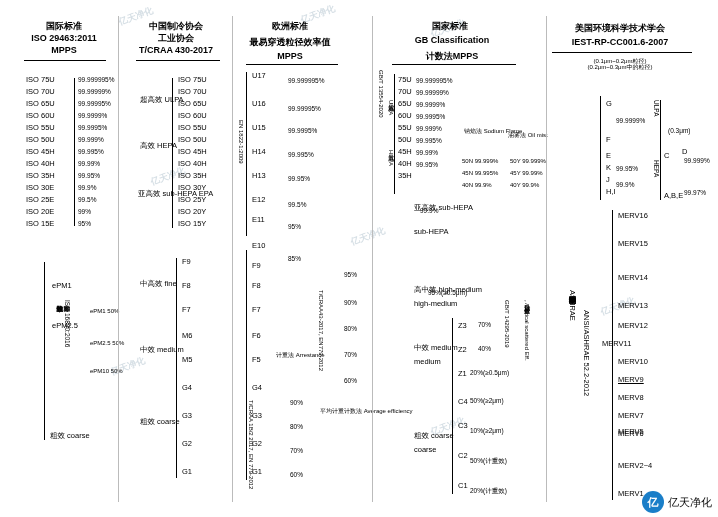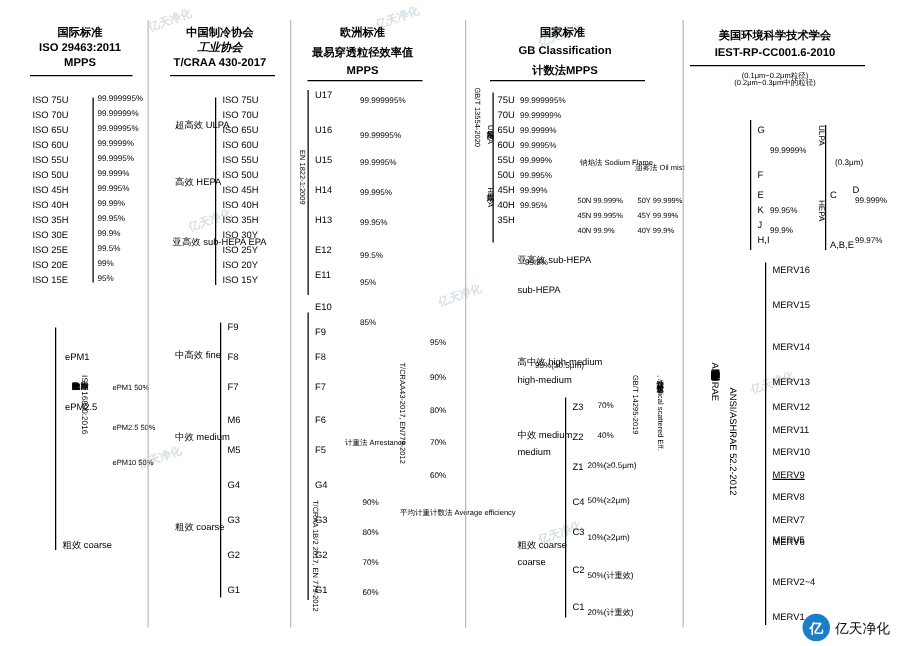--- a/index.html
+++ b/index.html
@@ -78,21 +78,21 @@
   <div class="t vrot xs" style="left:56px;top:300px;">国际标准ISO 16890:2016
 颗粒物脱除分效率</div>
   <div class="t sm" style="left:52px;top:282px;">ePM1</div>
   <div class="t sm" style="left:52px;top:322px;">ePM2.5</div>
   <div class="t tiny" style="left:90px;top:308px;">ePM1 50%</div>
   <div class="t tiny" style="left:90px;top:340px;">ePM2.5 50%</div>
   <div class="t tiny" style="left:90px;top:368px;">ePM10 50%</div>
   <div class="t sm" style="left:50px;top:432px;">粗效 coarse</div>
 
   <div class="t hdr c" style="left:176px;top:22px;">中国制冷协会</div>
-  <div class="t hdr c" style="left:176px;top:34px;font-style:italic;">工业协会</div>
+  <div class="t hdr c" style="left:176px;top:34px;">工业协会</div>
   <div class="t hdr c" style="left:176px;top:46px;">T/CRAA 430-2017</div>
   <div class="hline" style="left:136px;top:60px;width:84px;"></div>
 
   <div class="t sm" style="left:178px;top:76px;">ISO 75U</div>
   <div class="t sm" style="left:178px;top:88px;">ISO 70U</div>
   <div class="t sm" style="left:178px;top:100px;">ISO 65U</div>
   <div class="t sm" style="left:178px;top:112px;">ISO 60U</div>
   <div class="t sm" style="left:178px;top:124px;">ISO 55U</div>
   <div class="t sm" style="left:178px;top:136px;">ISO 50U</div>
   <div class="t sm" style="left:178px;top:148px;">ISO 45H</div>
@@ -240,21 +240,21 @@
   <div class="t sm" style="left:414px;top:446px;">coarse</div>
 
   <div class="t vrot tiny" style="left:378px;top:70px;">GB/T 13554-2020</div>
   <div class="t vrot tiny" style="left:504px;top:300px;">GB/T 14295-2019</div>
   <div class="t vrot tiny" style="left:524px;top:300px;">计数法, 折射效率/Optical scattered Eff.</div>
 
   <div class="vline" style="left:394px;top:74px;height:120px;"></div>
   <div class="vline" style="left:452px;top:318px;height:176px;"></div>
 
   <div class="t hdr c" style="left:620px;top:24px;">美国环境科学技术学会</div>
-  <div class="t hdr c" style="left:620px;top:38px;">IEST-RP-CC001.6-2010</div>
+  <div class="t hdr c" style="left:620px;top:38px;">IEST-RP-CC001.6-2007</div>
   <div class="hline" style="left:552px;top:52px;width:140px;"></div>
   <div class="t tiny c" style="left:620px;top:58px;text-align:center;">(0.1μm~0.2μm粒径)
 (0.2μm~0.3μm中的粒径)</div>
 
   <div class="t sm" style="left:606px;top:100px;">G</div>
   <div class="t sm" style="left:606px;top:136px;">F</div>
   <div class="t sm" style="left:606px;top:152px;">E</div>
   <div class="t sm" style="left:682px;top:148px;">D</div>
   <div class="t sm" style="left:664px;top:152px;">C</div>
   <div class="t sm" style="left:606px;top:164px;">K</div>
@@ -276,21 +276,21 @@
   <div class="vline" style="left:660px;top:100px;height:100px;"></div>
 
   <div class="t vrot sm" style="left:568px;top:290px;">美国采暖制冷空调工程师学会ASHRAE</div>
   <div class="t vrot sm" style="left:582px;top:310px;">ANSI/ASHRAE 52.2-2012</div>
 
   <div class="t sm" style="left:618px;top:212px;">MERV16</div>
   <div class="t sm" style="left:618px;top:240px;">MERV15</div>
   <div class="t sm" style="left:618px;top:274px;">MERV14</div>
   <div class="t sm" style="left:618px;top:302px;">MERV13</div>
   <div class="t sm" style="left:618px;top:322px;">MERV12</div>
-  <div class="t sm" style="left:618px;top:340px;">MERV11</div>
+  <div class="t sm" style="left:602px;top:340px;">MERV11</div>
   <div class="t sm" style="left:618px;top:358px;">MERV10</div>
   <div class="t sm" style="left:618px;top:376px;text-decoration:underline;">MERV9</div>
   <div class="t sm" style="left:618px;top:394px;">MERV8</div>
   <div class="t sm" style="left:618px;top:412px;">MERV7</div>
   <div class="t sm" style="left:618px;top:430px;">MERV6</div>
   <div class="t sm" style="left:618px;top:428px;">MERV5</div>
   <div class="t sm" style="left:618px;top:462px;">MERV2~4</div>
   <div class="t sm" style="left:618px;top:490px;">MERV1</div>
 
   <div class="vline" style="left:612px;top:210px;height:290px;"></div>

